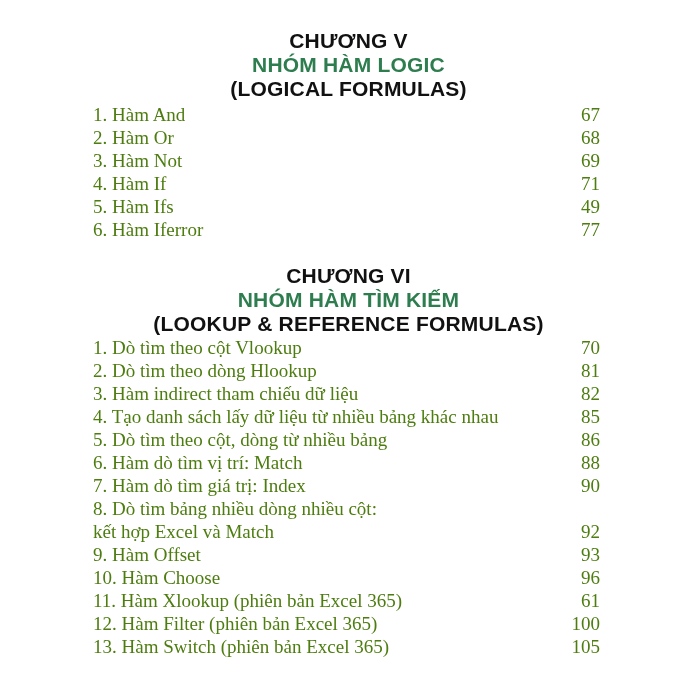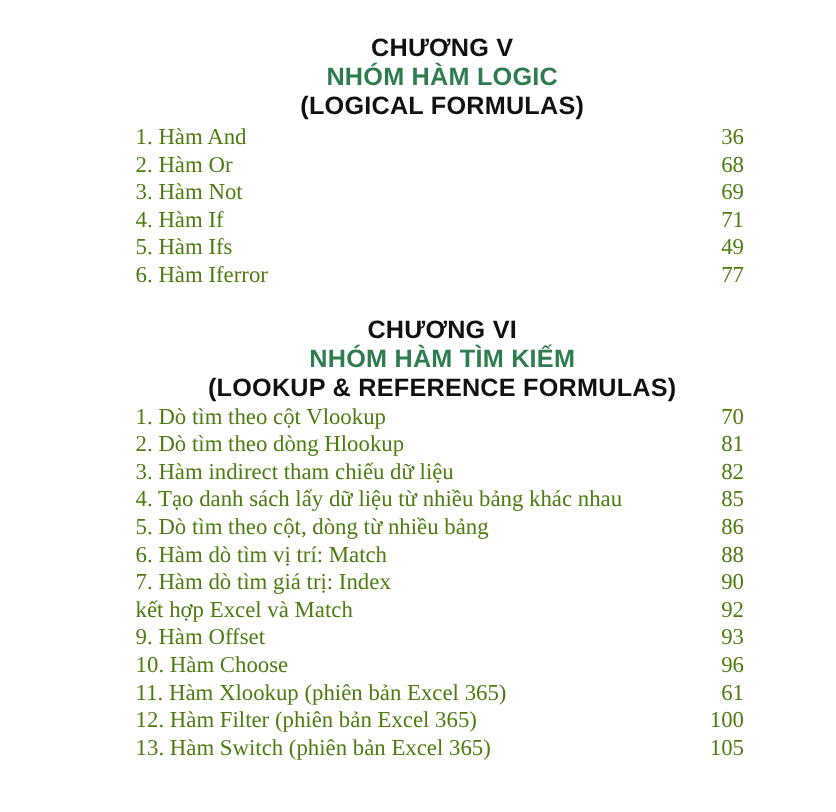--- a/index.html
+++ b/index.html
@@ -13,21 +13,20 @@
       position: relative;
       overflow: hidden;
     }
     .page {
       position: absolute;
       left: 0;
       top: 0;
       width: 570px;
       height: 677px;
       background: #ffffff;
-      margin-left: 20px;
     }
     .chapter {
       position: absolute;
       left: 0;
       width: 697px;
     }
     .head-line {
       font-family: "Liberation Sans", sans-serif;
       font-weight: bold;
       text-align: center;
@@ -74,21 +73,21 @@
 
 <div class="page">
 
   <section class="chapter" style="top:29px;">
     <div class="head-line">CHƯƠNG V</div>
     <div class="head-line green">NHÓM HÀM LOGIC</div>
     <div class="head-line">(LOGICAL FORMULAS)</div>
     <ul class="toc-list" style="margin-top:2px;">
       <li class="toc-row">
         <span class="toc-title">1. Hàm And</span>
-        <span class="toc-page">36</span>
+        <span class="toc-page">67</span>
       </li>
       <li class="toc-row">
         <span class="toc-title">2. Hàm Or</span>
         <span class="toc-page">68</span>
       </li>
       <li class="toc-row">
         <span class="toc-title">3. Hàm Not</span>
         <span class="toc-page">69</span>
       </li>
       <li class="toc-row">
@@ -133,20 +132,24 @@
       </li>
       <li class="toc-row">
         <span class="toc-title">6. Hàm dò tìm vị trí: Match</span>
         <span class="toc-page">88</span>
       </li>
       <li class="toc-row">
         <span class="toc-title">7. Hàm dò tìm giá trị: Index</span>
         <span class="toc-page">90</span>
       </li>
       <li class="toc-row">
+        <span class="toc-title">8. Dò tìm bảng nhiều dòng nhiều cột:</span>
+        <span class="toc-page"></span>
+      </li>
+      <li class="toc-row">
         <span class="toc-title" style="left:93px;">kết hợp Excel và Match</span>
         <span class="toc-page">92</span>
       </li>
       <li class="toc-row">
         <span class="toc-title">9. Hàm Offset</span>
         <span class="toc-page">93</span>
       </li>
       <li class="toc-row">
         <span class="toc-title">10. Hàm Choose</span>
         <span class="toc-page">96</span>

